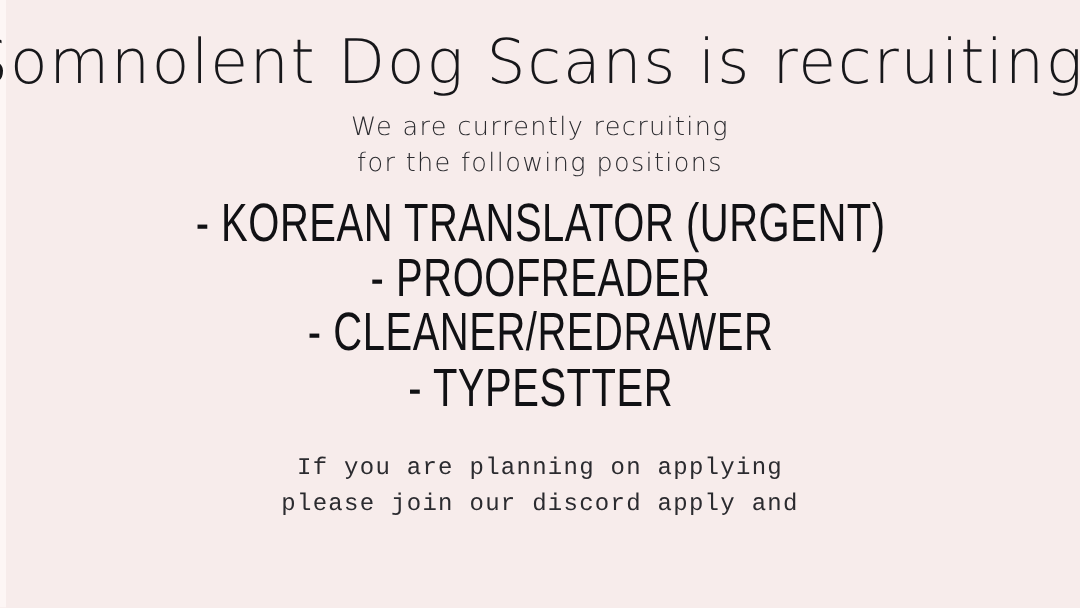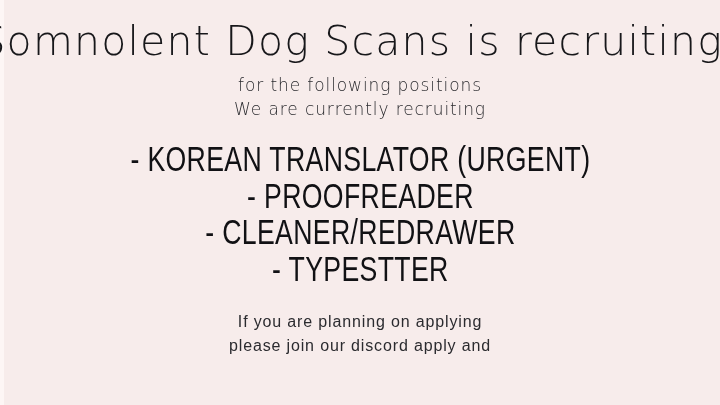--- a/index.html
+++ b/index.html
@@ -68,40 +68,40 @@
     line-height: 1.42;
     text-align: center;
   }
   .subhead .line {
     display: block;
     white-space: nowrap;
   }
 
   
   .positions {
-    margin-top: 20px;
+    margin-top: 10px;
     text-align: center;
   }
   .positions .position {
     display: block;
     font-family: "Liberation Sans Narrow", "Liberation Sans", sans-serif;
     font-size: 31px;
     font-weight: 400;
     color: #111114;
     letter-spacing: 0.4px;
     line-height: 1.18;
     white-space: nowrap;
     transform: scaleX(0.86) scaleY(1.16);
     transform-origin: center center;
   }
 
   
   .footer-note {
     margin-top: 22px;
-    font-family: Liberation Sans, sans-serif;
+    font-family: Liberation Mono, monospace;
     font-size: 16px;
     font-weight: 300;
     letter-spacing: 0.85px;
     color: #2b2b2f;
     line-height: 1.55;
     text-align: center;
   }
   .footer-note .line {
     display: block;
     white-space: nowrap;
@@ -112,22 +112,22 @@
 
 <div class="poster">
 
   <div class="edge-strip"></div>
 
   <div class="content">
 
     <div class="headline">Somnolent Dog Scans is recruiting!</div>
 
     <div class="subhead">
+      <span class="line">We are currently recruiting</span>
       <span class="line">for the following positions</span>
-      <span class="line">We are currently recruiting</span>
     </div>
 
     <div class="positions">
       <span class="position">- KOREAN TRANSLATOR (URGENT)</span>
       <span class="position">- PROOFREADER</span>
       <span class="position">- CLEANER/REDRAWER</span>
       <span class="position">- TYPESTTER</span>
     </div>
 
     <div class="footer-note">

